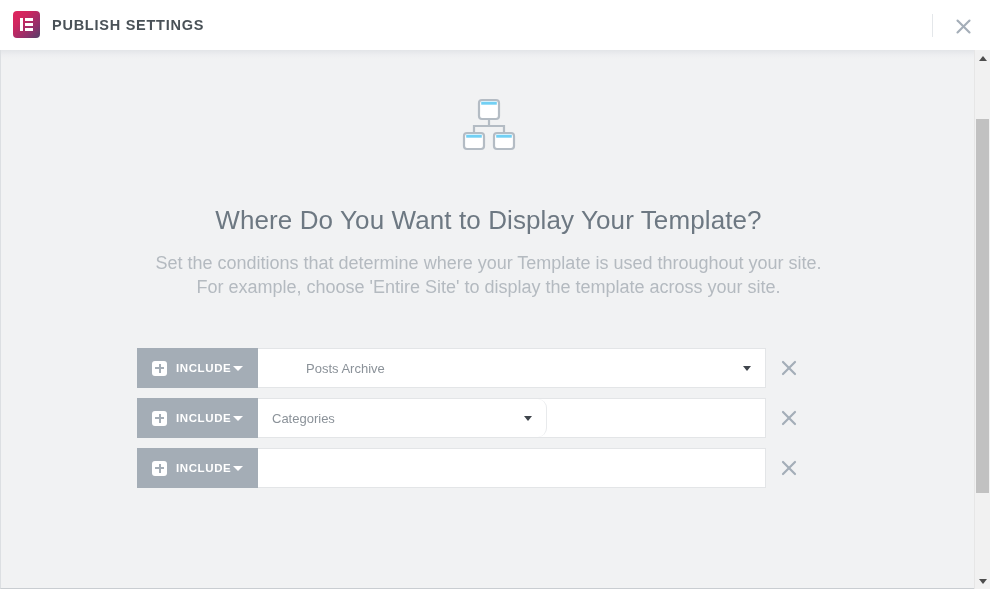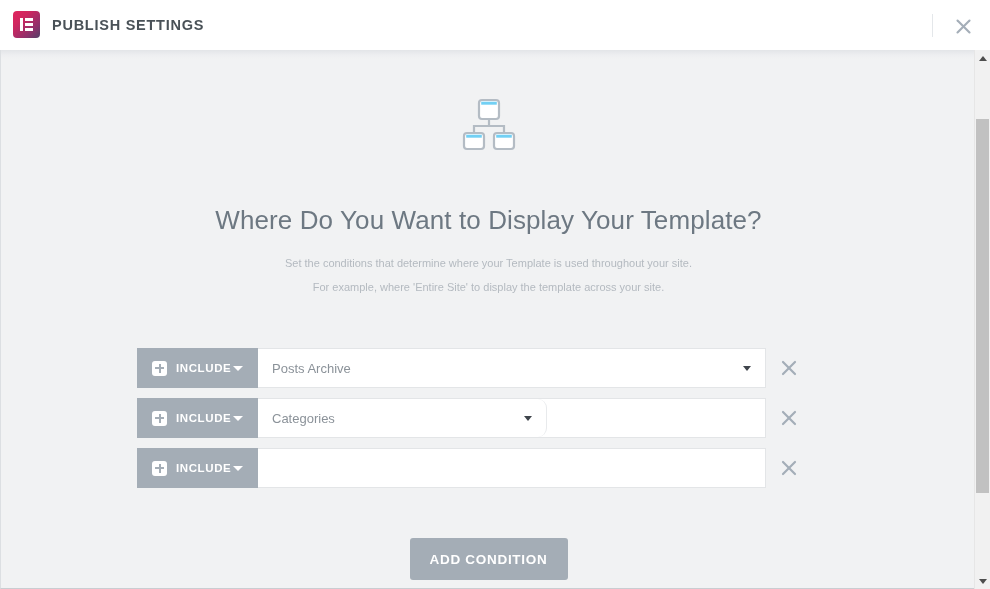--- a/index.html
+++ b/index.html
@@ -151,21 +151,21 @@
     color: #6d7882;
     letter-spacing: 0.1px;
   }
 
   .subtitle {
     position: absolute;
     top: 201px;
     left: 0;
     width: 975px;
     text-align: center;
-    font-size: 11px;
+    font-size: 18px;
     line-height: 24px;
     color: #b4bac0;
   }
 
   
   .conditions {
     position: absolute;
     top: 298px;
     left: 136px;
     width: 675px;
@@ -236,21 +236,21 @@
     border-left: none;
   }
 
   .select-cell {
     position: relative;
     display: flex;
     align-items: center;
     cursor: pointer;
     overflow: hidden;
   }
-  .select-cell.full { flex: 1; }
+  .select-cell.full { flex: 1; margin-left: 34px; }
   .select-cell.half-left { width: 289px; flex: none; border-right: 1px solid #e8eaec; border-radius: 9px; }
   .select-cell.half-right { flex: 1; margin-top: 43px; }
 
   .select-value {
     margin-left: 14px;
     font-size: 13px;
     color: #8b9299;
     white-space: nowrap;
     overflow: hidden;
     text-overflow: ellipsis;
@@ -384,21 +384,21 @@
 
           <rect x="34" y="39" width="20" height="16" rx="3" ry="3" fill="#ffffff" stroke="#b4bcc4" stroke-width="2.2"></rect>
           <path d="M36.2 42.2 h15.6" stroke="#72d0f4" stroke-width="3" stroke-linecap="butt"></path>
         </svg>
       </div>
 
       <div class="title">Where Do You Want to Display Your Template?</div>
 
       <div class="subtitle">
         <div>Set the conditions that determine where your Template is used throughout your site.</div>
-        <div>For example, where 'Entire Site' to display the template across your site.</div>
+        <div>For example, choose 'Entire Site' to display the template across your site.</div>
       </div>
 
       <div class="conditions">
 
         <div class="condition-row">
           <div class="include-btn">
             <div class="plus-icon"></div>
             <span class="include-label">INCLUDE</span>
             <span class="include-caret"></span>
           </div>
@@ -455,23 +455,20 @@
           <div class="remove-btn">
             <svg width="18" height="18" viewBox="0 0 18 18">
               <line x1="3" y1="3" x2="15" y2="15" stroke="#a4aeb8" stroke-width="2.2" stroke-linecap="round"></line>
               <line x1="15" y1="3" x2="3" y2="15" stroke="#a4aeb8" stroke-width="2.2" stroke-linecap="round"></line>
             </svg>
           </div>
         </div>
 
       </div>
 
-      <div class="add-condition-wrap">
-        <button class="add-condition-btn">ADD CONDITION</button>
-      </div>
 
     </div>
   </div>
 
   <div class="scrollbar">
     <div class="scroll-arrow up">
       <span class="tri"></span>
     </div>
     <div class="scroll-thumb"></div>
     <div class="scroll-arrow down">

